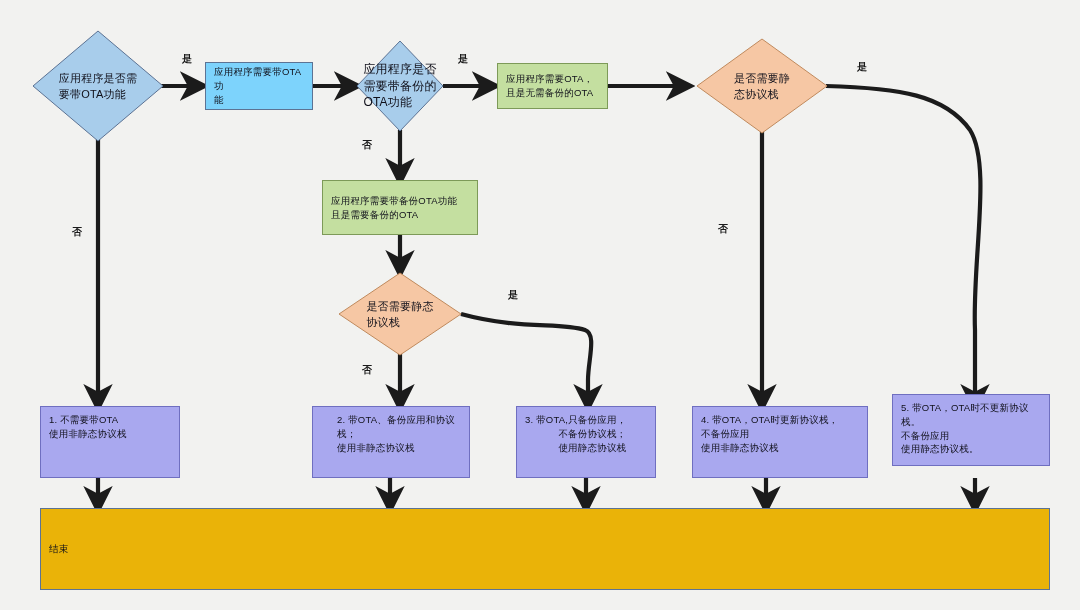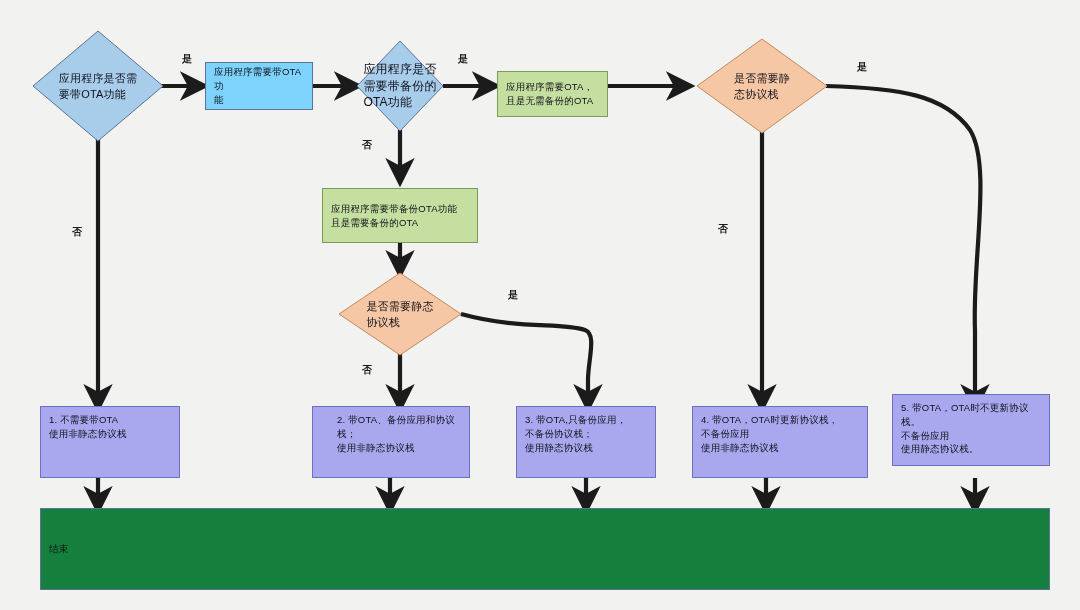--- a/index.html
+++ b/index.html
@@ -29,23 +29,23 @@
   .rect {
     border: 1px solid #5a6b86;
     padding: 6px 8px;
     font-size: 9.5px;
     line-height: 1.45;
     color: #10101a;
     letter-spacing: 0.2px;
     white-space: pre-line;
   }
   .rect.blue   { background: #7dd3fc; border-color: #5c7394; }
-  .rect.green  { background: #c4dfa0; border-color: #7d9a58; margin-top: 8px; }
+  .rect.green  { background: #c4dfa0; border-color: #7d9a58; }
   .rect.purple { background: #a9a8ef; border-color: #6f6fc0; }
-  .rect.endbar { background: #15803d; border-color: #5c7394; }
+  .rect.endbar { background: #eab308; border-color: #5c7394; }
 
   .rect.center-v { align-items: center; }
   .rect.top-v { align-items: flex-start; }
 
   .diamond-wrap {
     position: absolute;
   }
   .diamond-wrap svg {
     position: absolute;
     left: 0;
@@ -179,21 +179,21 @@
   <div class="node rect purple top-v" style="left:40px; top:406px; width:140px; height:72px;">
     <span>1. 不需要带OTA
 使用非静态协议栈</span>
   </div>
 
   <div class="node rect purple top-v" style="left:312px; top:406px; width:158px; height:72px;padding-left:24px;">
     <span>2. 带OTA、备份应用和协议栈；
 使用非静态协议栈</span>
   </div>
 
-  <div class="node rect purple top-v" style="left:516px; top:406px; width:140px; height:72px;">
+  <div class="node rect purple top-v" style="left:516px; top:406px; width:140px; height:72px;text-align:right;">
     <span>3. 带OTA,只备份应用，
 不备份协议栈；
 使用静态协议栈</span>
   </div>
 
   <div class="node rect purple top-v" style="left:692px; top:406px; width:176px; height:72px;">
     <span>4. 带OTA，OTA时更新协议栈，
 不备份应用
 使用非静态协议栈</span>
   </div>

